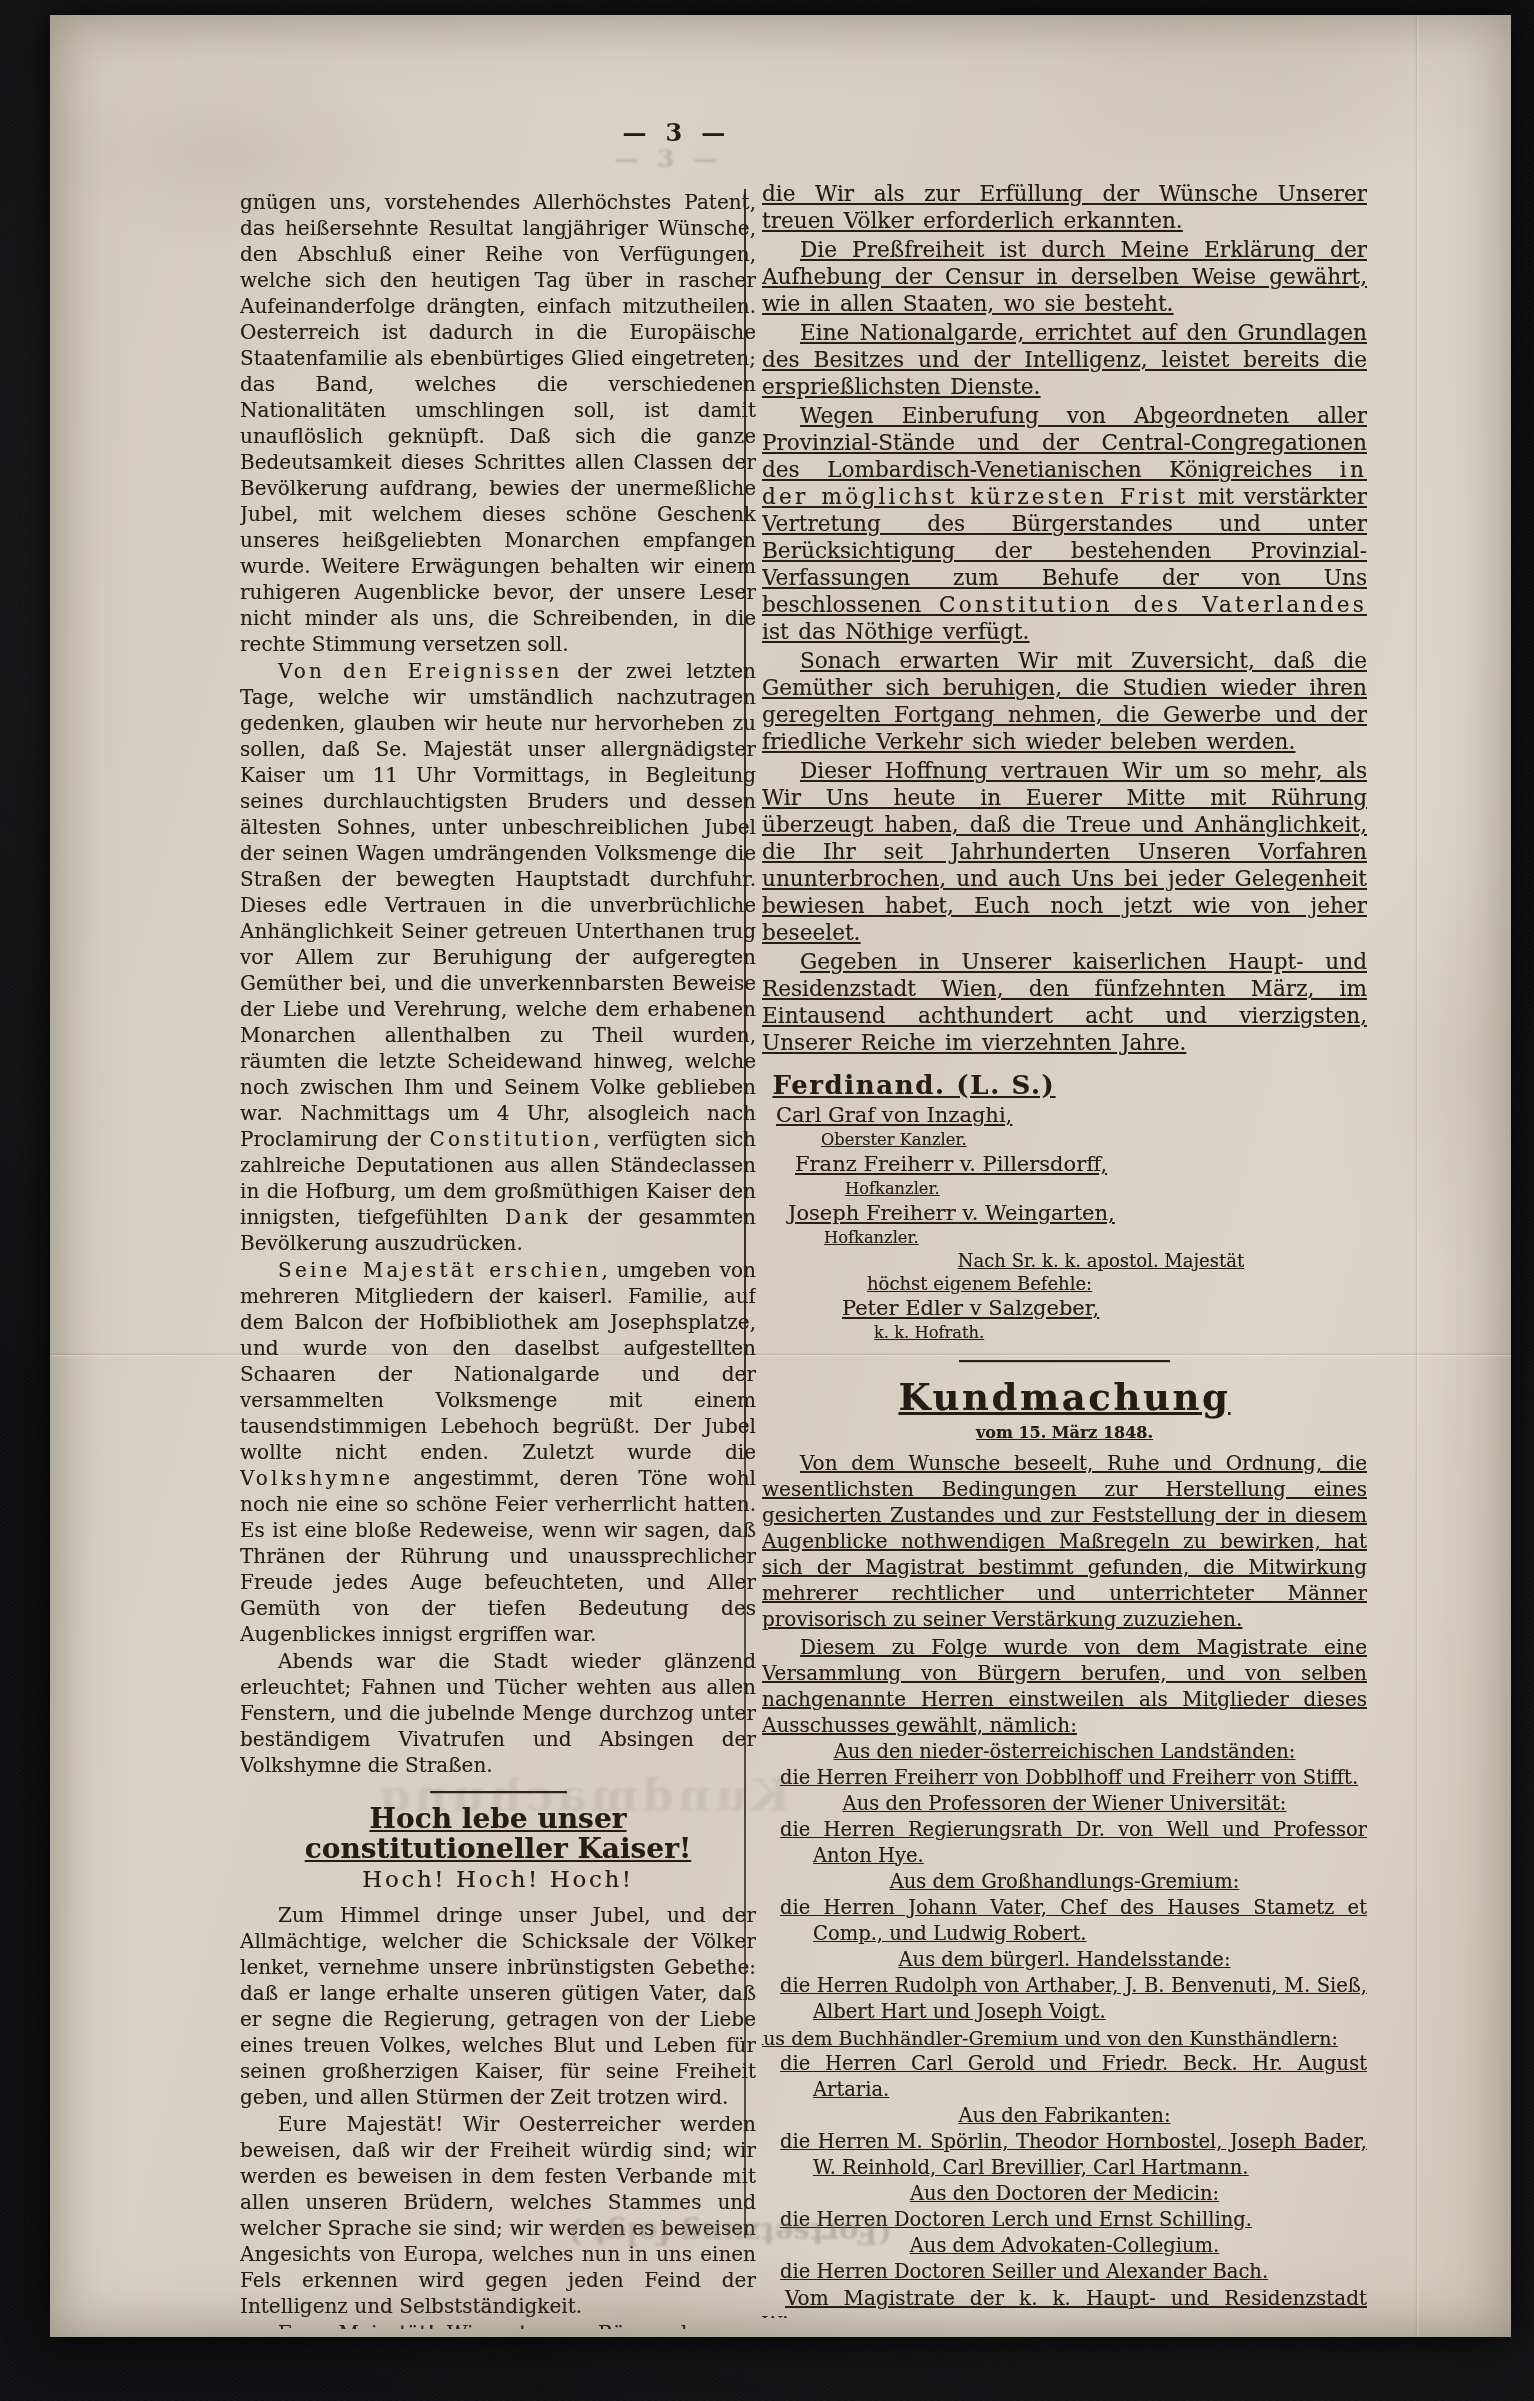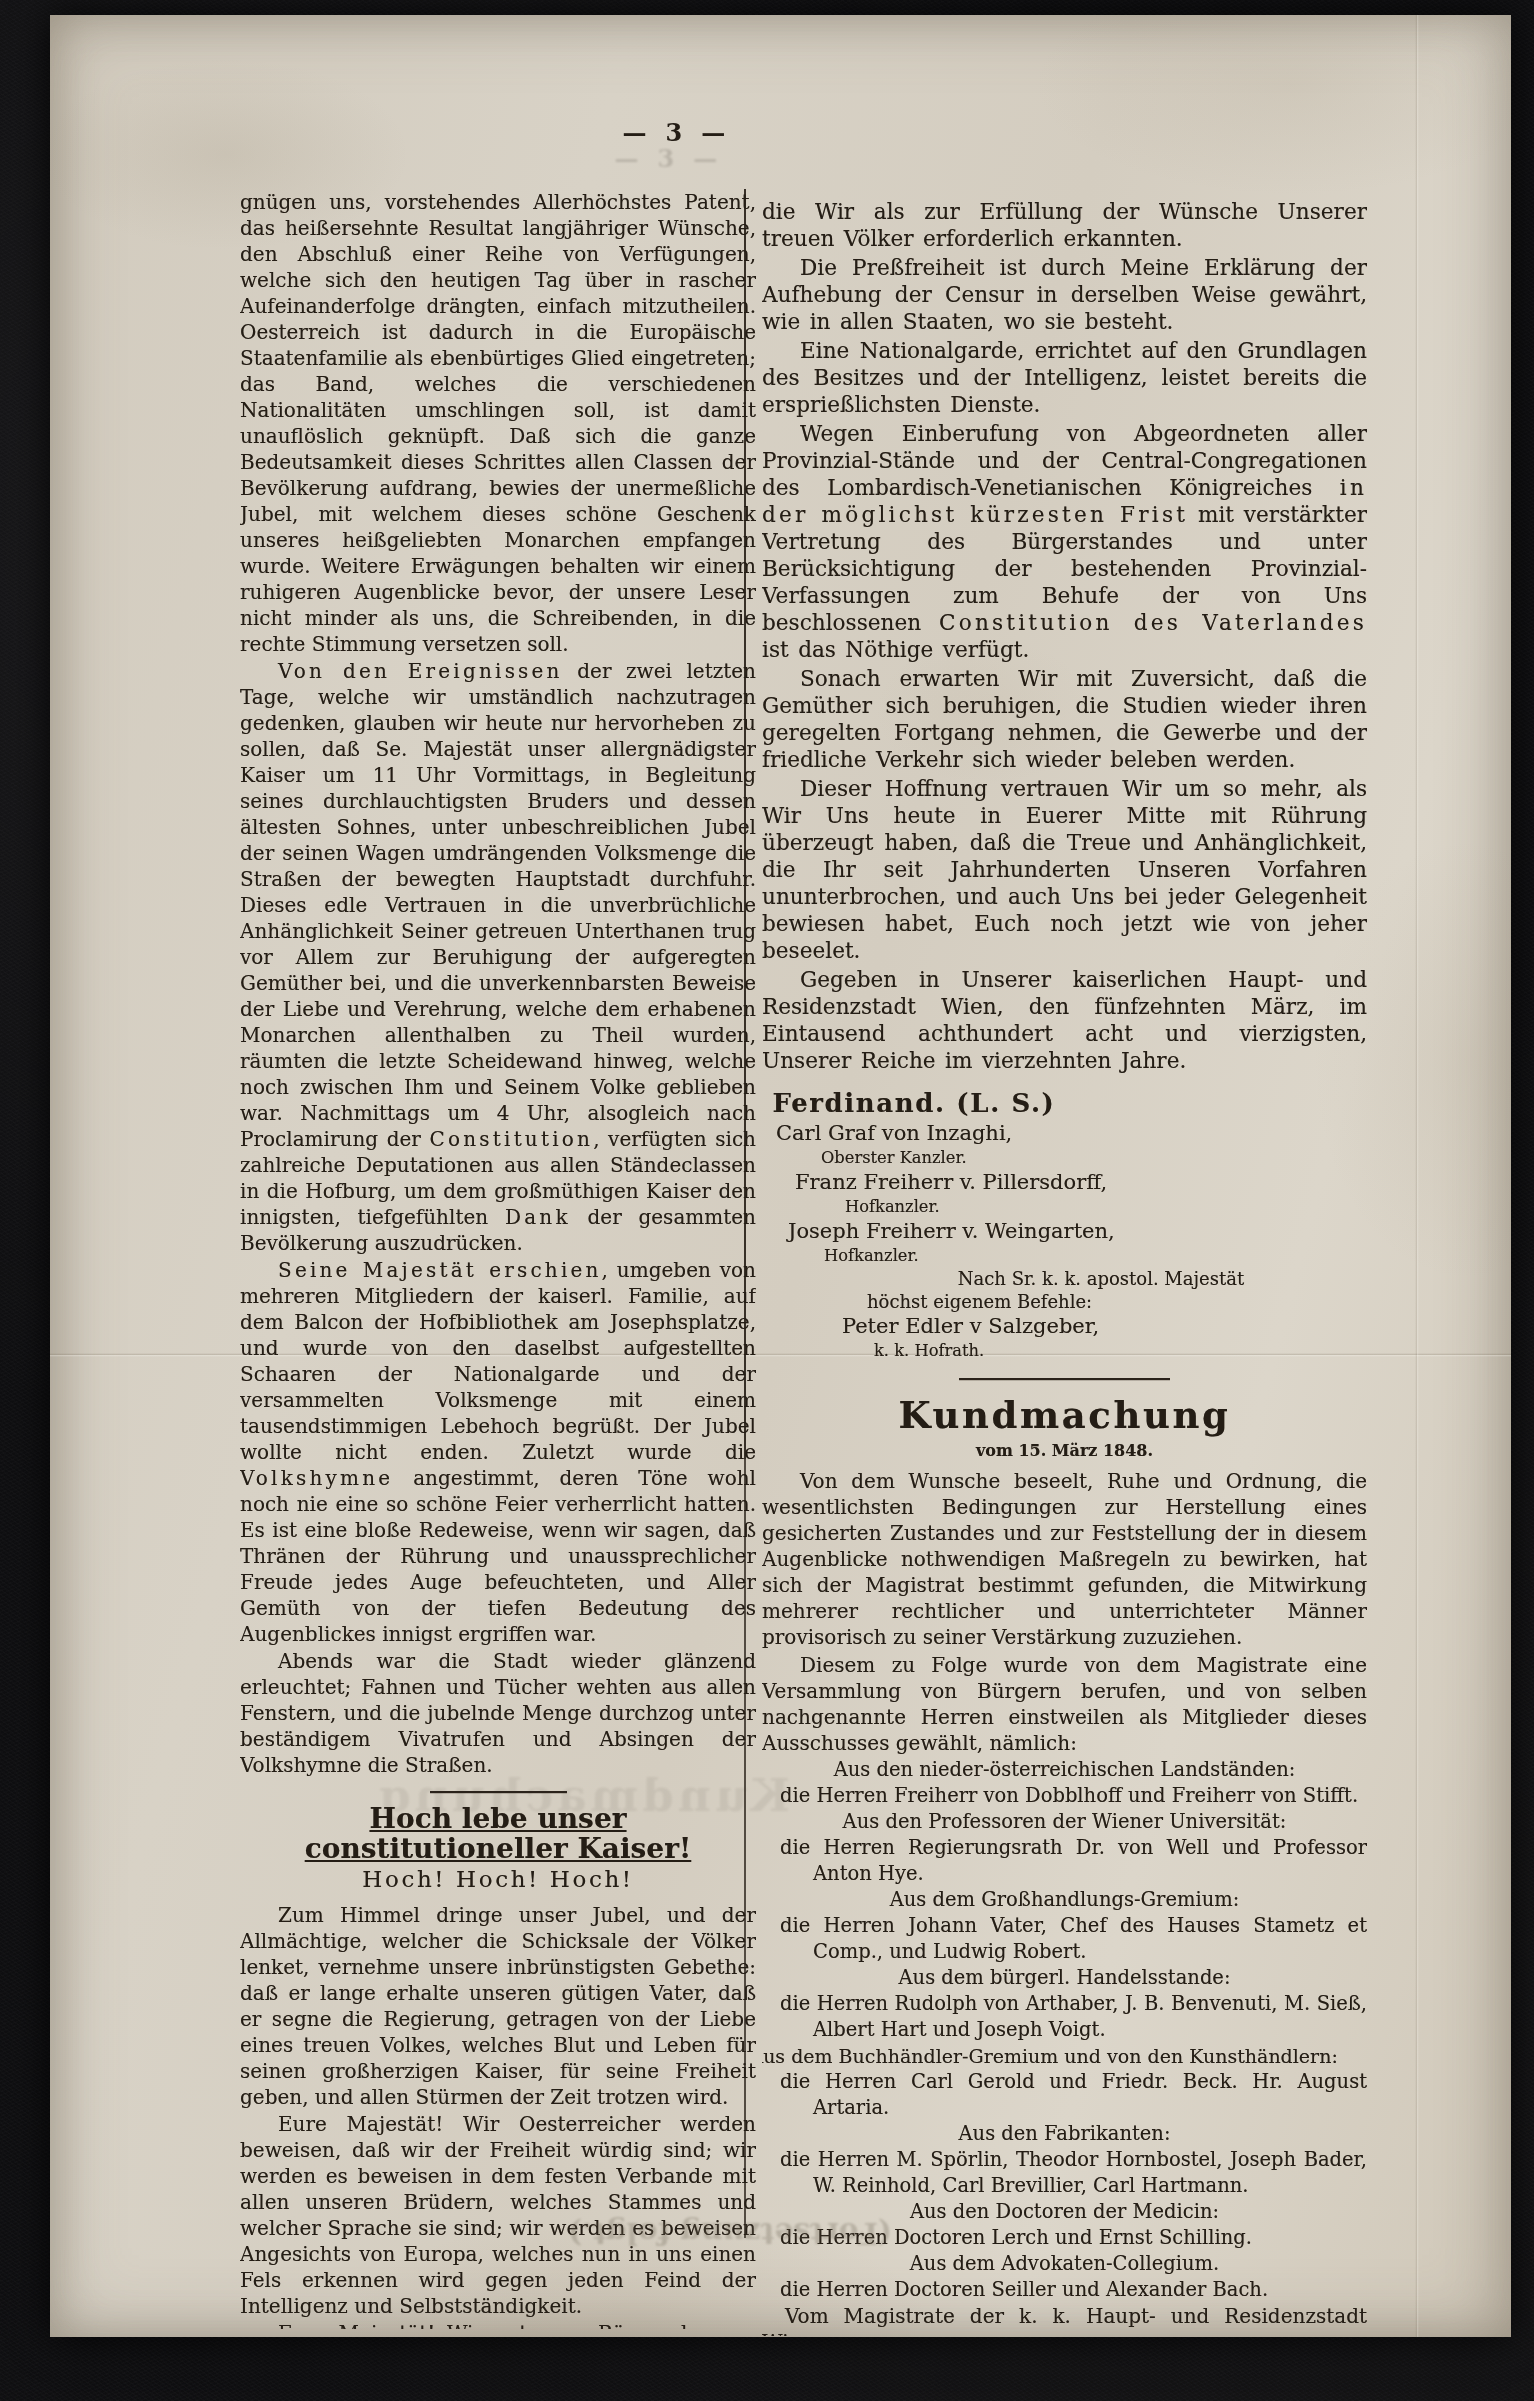--- a/index.html
+++ b/index.html
@@ -41,21 +41,21 @@
   .pagenum{position:absolute;left:416px;top:103px;width:421px;text-align:center;
     font-size:24px;font-weight:bold;letter-spacing:5.3px;color:#241d15;}
   .pagenum-ghost{position:absolute;left:408px;top:129px;width:421px;text-align:center;
     font-size:24px;font-weight:bold;letter-spacing:5.3px;color:#241d15;opacity:.16;filter:blur(0.8px);}
 
   .col-divider{position:absolute;left:694px;top:174px;width:1.6px;height:2049px;
     background:linear-gradient(to bottom, rgba(38,30,22,.9) 0 62%, rgba(38,30,22,.75) 62% 100%);}
 
   .col{position:absolute;overflow:hidden;}
   .col-left{left:160px;top:174px;width:516px;height:2140px;margin-left:30px;}
-  .col-right{left:712px;top:183px;width:605px;height:2138px;}
+  .col-right{left:712px;top:165px;width:605px;height:2138px;text-decoration:underline;}
 
   
   .col p{margin:0 0 1.1px 0;}
   .p{text-align:justify;text-indent:38px;
      text-shadow:0 0 0.5px rgba(36,26,16,.45);}
   .p.noindent{text-indent:0;}
   .body{font-size:20px;line-height:26px;}
   .patent{font-size:21.6px;line-height:27px;word-spacing:2.6px;margin-bottom:2.1px !important;}
   .kund{font-size:20px;line-height:26px;}
   .sp{letter-spacing:3.2px;}

